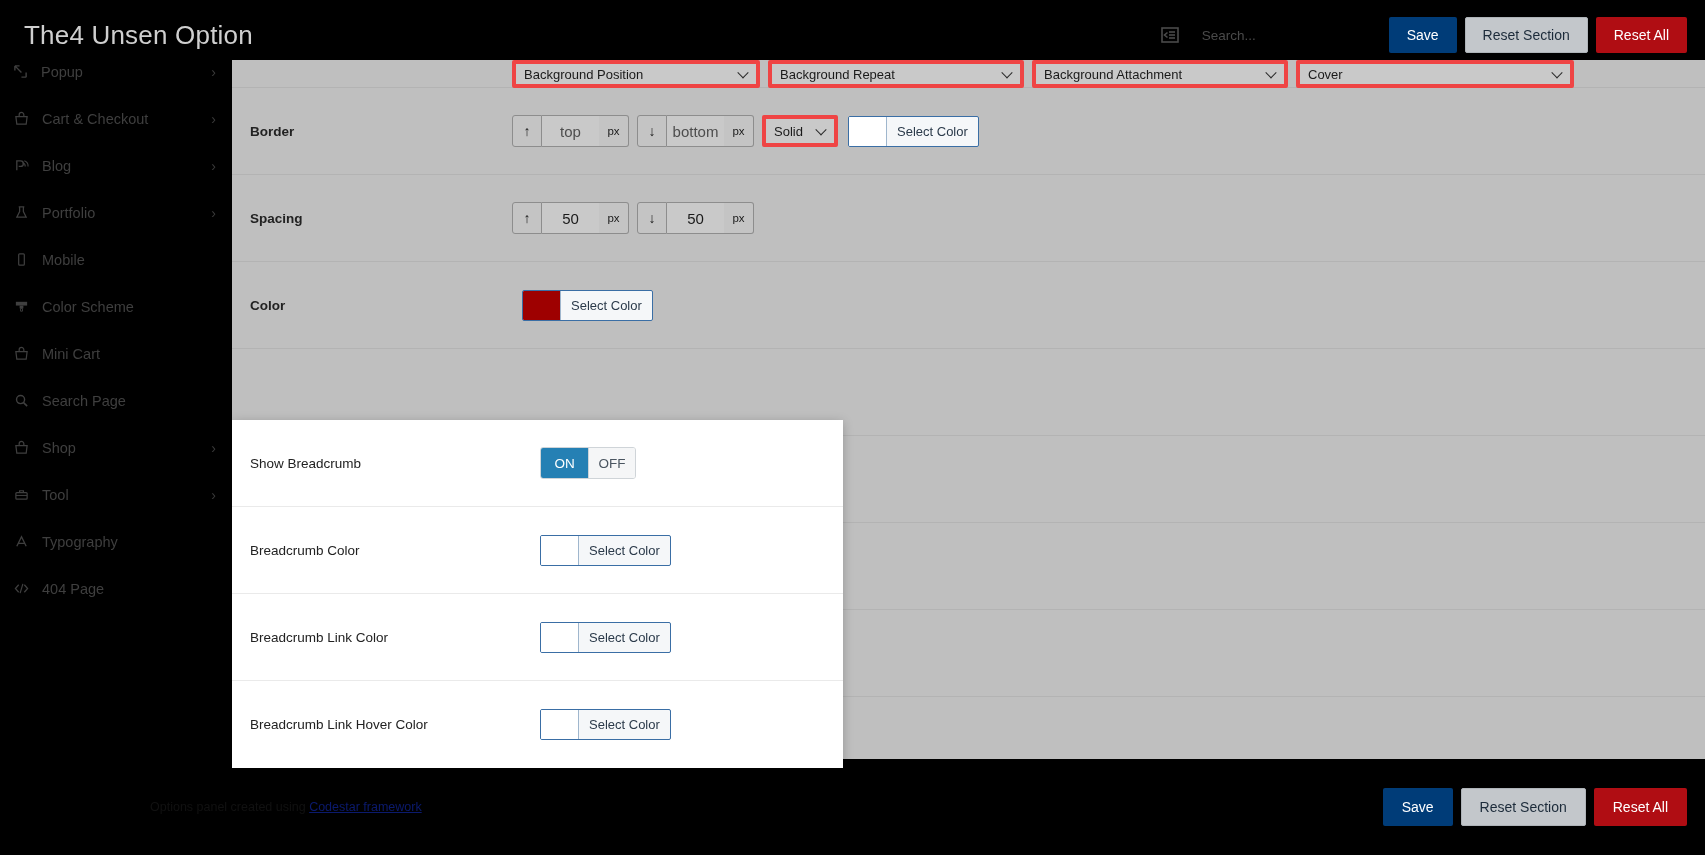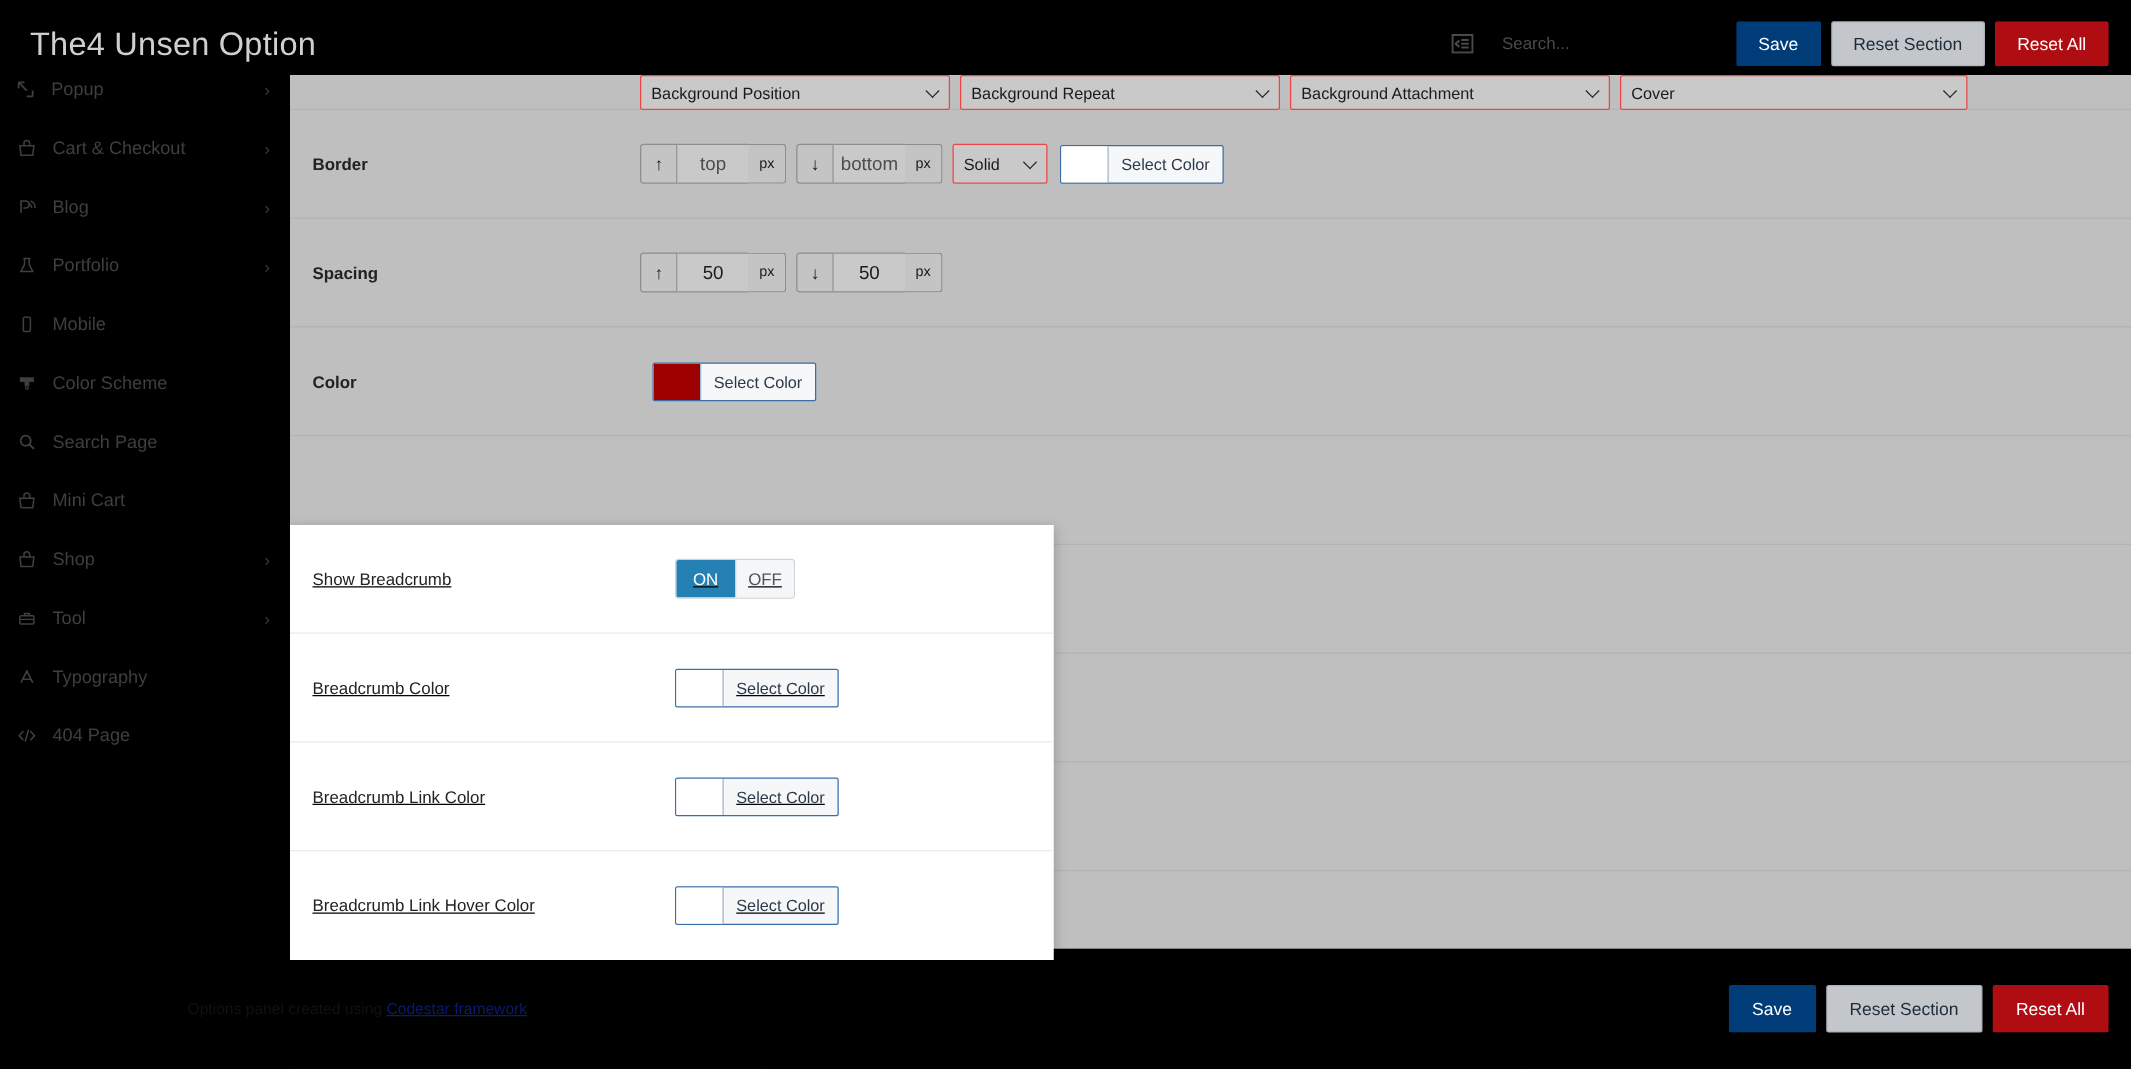--- a/index.html
+++ b/index.html
@@ -81,21 +81,21 @@
   .row-top { min-height: 28px; border-bottom: 1px solid #b3b3b3; padding-left: 18px; }
   .row-label {
     width: 262px; flex: 0 0 262px; font-size: 13.5px; color: #222;
     font-weight: bold;
   }
   .row-field { display: flex; align-items: center; }
 
   
   .sel {
     position: relative; height: 28px; background: #c9c9c9;
-    border: 1px solid #ef4444; display: flex; align-items: center;
+    border: 4px solid #ef4444; display: flex; align-items: center;
     font-size: 13px; color: #1a1a1a; padding: 0 26px 0 8px; cursor: pointer;
     border-radius: 2px;
   }
   .sel::after {
     content: ""; position: absolute; right: 9px; top: 50%;
     width: 7px; height: 7px; border-right: 1.6px solid #2a2a2a;
     border-bottom: 1.6px solid #2a2a2a; transform: translateY(-65%) rotate(45deg);
   }
   .topselects {
     position: absolute; left: 280px; top: 0; display: flex; gap: 8px;
@@ -136,21 +136,21 @@
     display: flex; align-items: center; padding: 0 10px; font-size: 13px;
     color: #2b3a4a; border-left: 1px solid #9fb6cd; white-space: nowrap;
   }
 
   
   .panel {
     position: absolute; left: 232px; top: 420px; width: 611px;
     background: #fff; box-shadow: 0 2px 10px rgba(0,0,0,.22);
     z-index: 5;
   }
-  .panel .row { border-bottom: 1px solid #eaeaea; padding-left: 18px; text-decoration: underline; }
+  .panel .row { border-bottom: 1px solid #eaeaea; padding-left: 18px; }
   .panel .row:last-child { border-bottom: none; }
   .panel .row-label { width: 280px; flex: 0 0 280px; font-weight: normal; color: #222; }
 
   
   .toggle { display: flex; margin-left: 10px; border-radius: 3px; overflow: hidden;
     border: 1px solid #cfd4d8; height: 32px; }
   .toggle div {
     display: flex; align-items: center; justify-content: center;
     width: 47px; font-size: 13.5px; cursor: pointer;
   }
@@ -261,36 +261,36 @@
             <path d="M7 10h2v3H7z" stroke="#3f3f3f" stroke-width="1" fill="none"></path>
           </svg>
       </span>
       <span class="nav-label">Color Scheme</span>
       <span class="nav-chevron"></span>
     </div>
 
     <div class="nav-item">
       <span class="nav-icon">
         <svg width="15" height="15" viewBox="0 0 16 16">
+            <path d="M2 6h12l-1 8H3L2 6z" stroke="#3f3f3f" stroke-width="1.3" fill="none"></path>
+            <path d="M5.5 6V4a2.5 2.5 0 015 0v2" stroke="#3f3f3f" stroke-width="1.3" fill="none"></path>
+          </svg>
+      </span>
+      <span class="nav-label">Mini Cart</span>
+      <span class="nav-chevron"></span>
+    </div>
+
+    <div class="nav-item">
+      <span class="nav-icon">
+        <svg width="15" height="15" viewBox="0 0 16 16">
             <circle cx="7" cy="7" r="4.3" stroke="#3f3f3f" stroke-width="1.5" fill="none"></circle>
             <line x1="10.2" y1="10.2" x2="14" y2="14" stroke="#3f3f3f" stroke-width="1.7"></line>
           </svg>
       </span>
       <span class="nav-label">Search Page</span>
-      <span class="nav-chevron"></span>
-    </div>
-
-    <div class="nav-item">
-      <span class="nav-icon">
-        <svg width="15" height="15" viewBox="0 0 16 16">
-            <path d="M2 6h12l-1 8H3L2 6z" stroke="#3f3f3f" stroke-width="1.3" fill="none"></path>
-            <path d="M5.5 6V4a2.5 2.5 0 015 0v2" stroke="#3f3f3f" stroke-width="1.3" fill="none"></path>
-          </svg>
-      </span>
-      <span class="nav-label">Mini Cart</span>
       <span class="nav-chevron"></span>
     </div>
 
     <div class="nav-item">
       <span class="nav-icon">
         <svg width="15" height="15" viewBox="0 0 16 16">
             <path d="M2 6h12l-1 8H3L2 6z" stroke="#3f3f3f" stroke-width="1.3" fill="none"></path>
             <path d="M5.5 6V4a2.5 2.5 0 015 0v2" stroke="#3f3f3f" stroke-width="1.3" fill="none"></path>
           </svg>
       </span>

